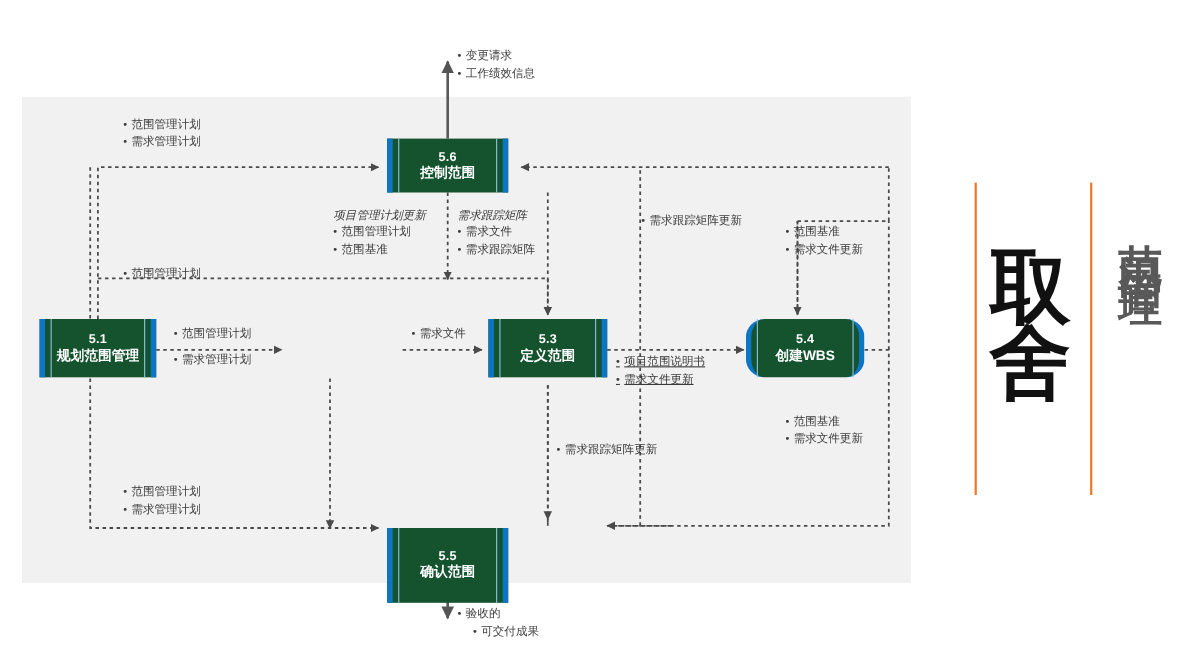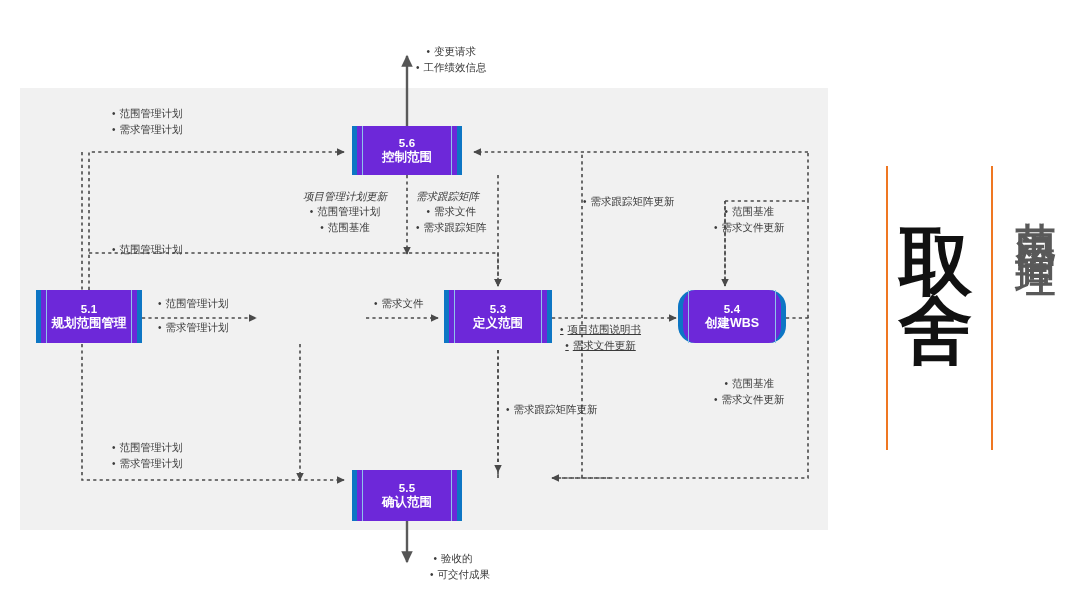--- a/index.html
+++ b/index.html
@@ -14,41 +14,41 @@
   .panel{
     position:absolute;left:20px;top:88px;width:808px;height:442px;
     background:#f1f1f1;
   }
 
   
   .wires{position:absolute;left:0;top:0;width:1080px;height:600px;}
 
   
   .pbox{
-    position:absolute;background:#6d28d9;
+    position:absolute;background:#14532d;
     box-sizing:border-box;
     border-left:5px solid #0d76c4;border-right:5px solid #0d76c4;
     display:flex;flex-direction:column;align-items:center;justify-content:center;
     color:#ffffff;line-height:1.22;
   }
   .pbox .sep-l,.pbox .sep-r{
     position:absolute;top:0;bottom:0;width:1px;background:#8ec3e8;
   }
   .pbox .sep-l{left:5px;}
   .pbox .sep-r{right:5px;}
   .pbox .num{font-size:11.5px;font-weight:bold;letter-spacing:.2px;}
   .pbox .nm{font-size:12.5px;font-weight:bold;}
 
   
   .lbl{
     position:absolute;color:#3b3b3b;font-size:10.5px;line-height:1.45;
     white-space:nowrap;
   }
   .lbl .hd{display:block;font-style:italic;}
-  .lbl .bi{display:block;text-align:center;}
+  .lbl .bi{display:block;}
   .lbl .bi::before{content:"\2022";margin-right:4px;font-size:10px;}
 
   
   .vrule{position:absolute;width:2px;background:#ef7722;}
   .vword{
     position:absolute;writing-mode:vertical-rl;text-orientation:upright;
     font-family:"DejaVu Sans","Liberation Sans",sans-serif;
     font-weight:bold;line-height:1;white-space:pre;
   }
   .vword.big{color:#111111;font-size:74px;letter-spacing:66px;}
@@ -146,21 +146,21 @@
     <span class="nm">定义范围</span>
   </div>
 
   <div class="pbox" style="left:678px;top:290px;width:108px;height:53px;border-radius:17px;">
     <span class="sep-l"></span>
     <span class="sep-r"></span>
     <span class="num">5.4</span>
     <span class="nm">创建WBS</span>
   </div>
 
-  <div class="pbox" style="left:352px;top:470px;width:110px;height:51px;">
+  <div class="pbox" style="left:352px;top:480px;width:110px;height:68px;">
     <span class="sep-l"></span>
     <span class="sep-r"></span>
     <span class="num">5.5</span>
     <span class="nm">确认范围</span>
   </div>
 
   <div class="lbl" style="left:416px;top:44px;">
     <span class="bi">变更请求</span>
     <span class="bi">工作绩效信息</span>
   </div>

